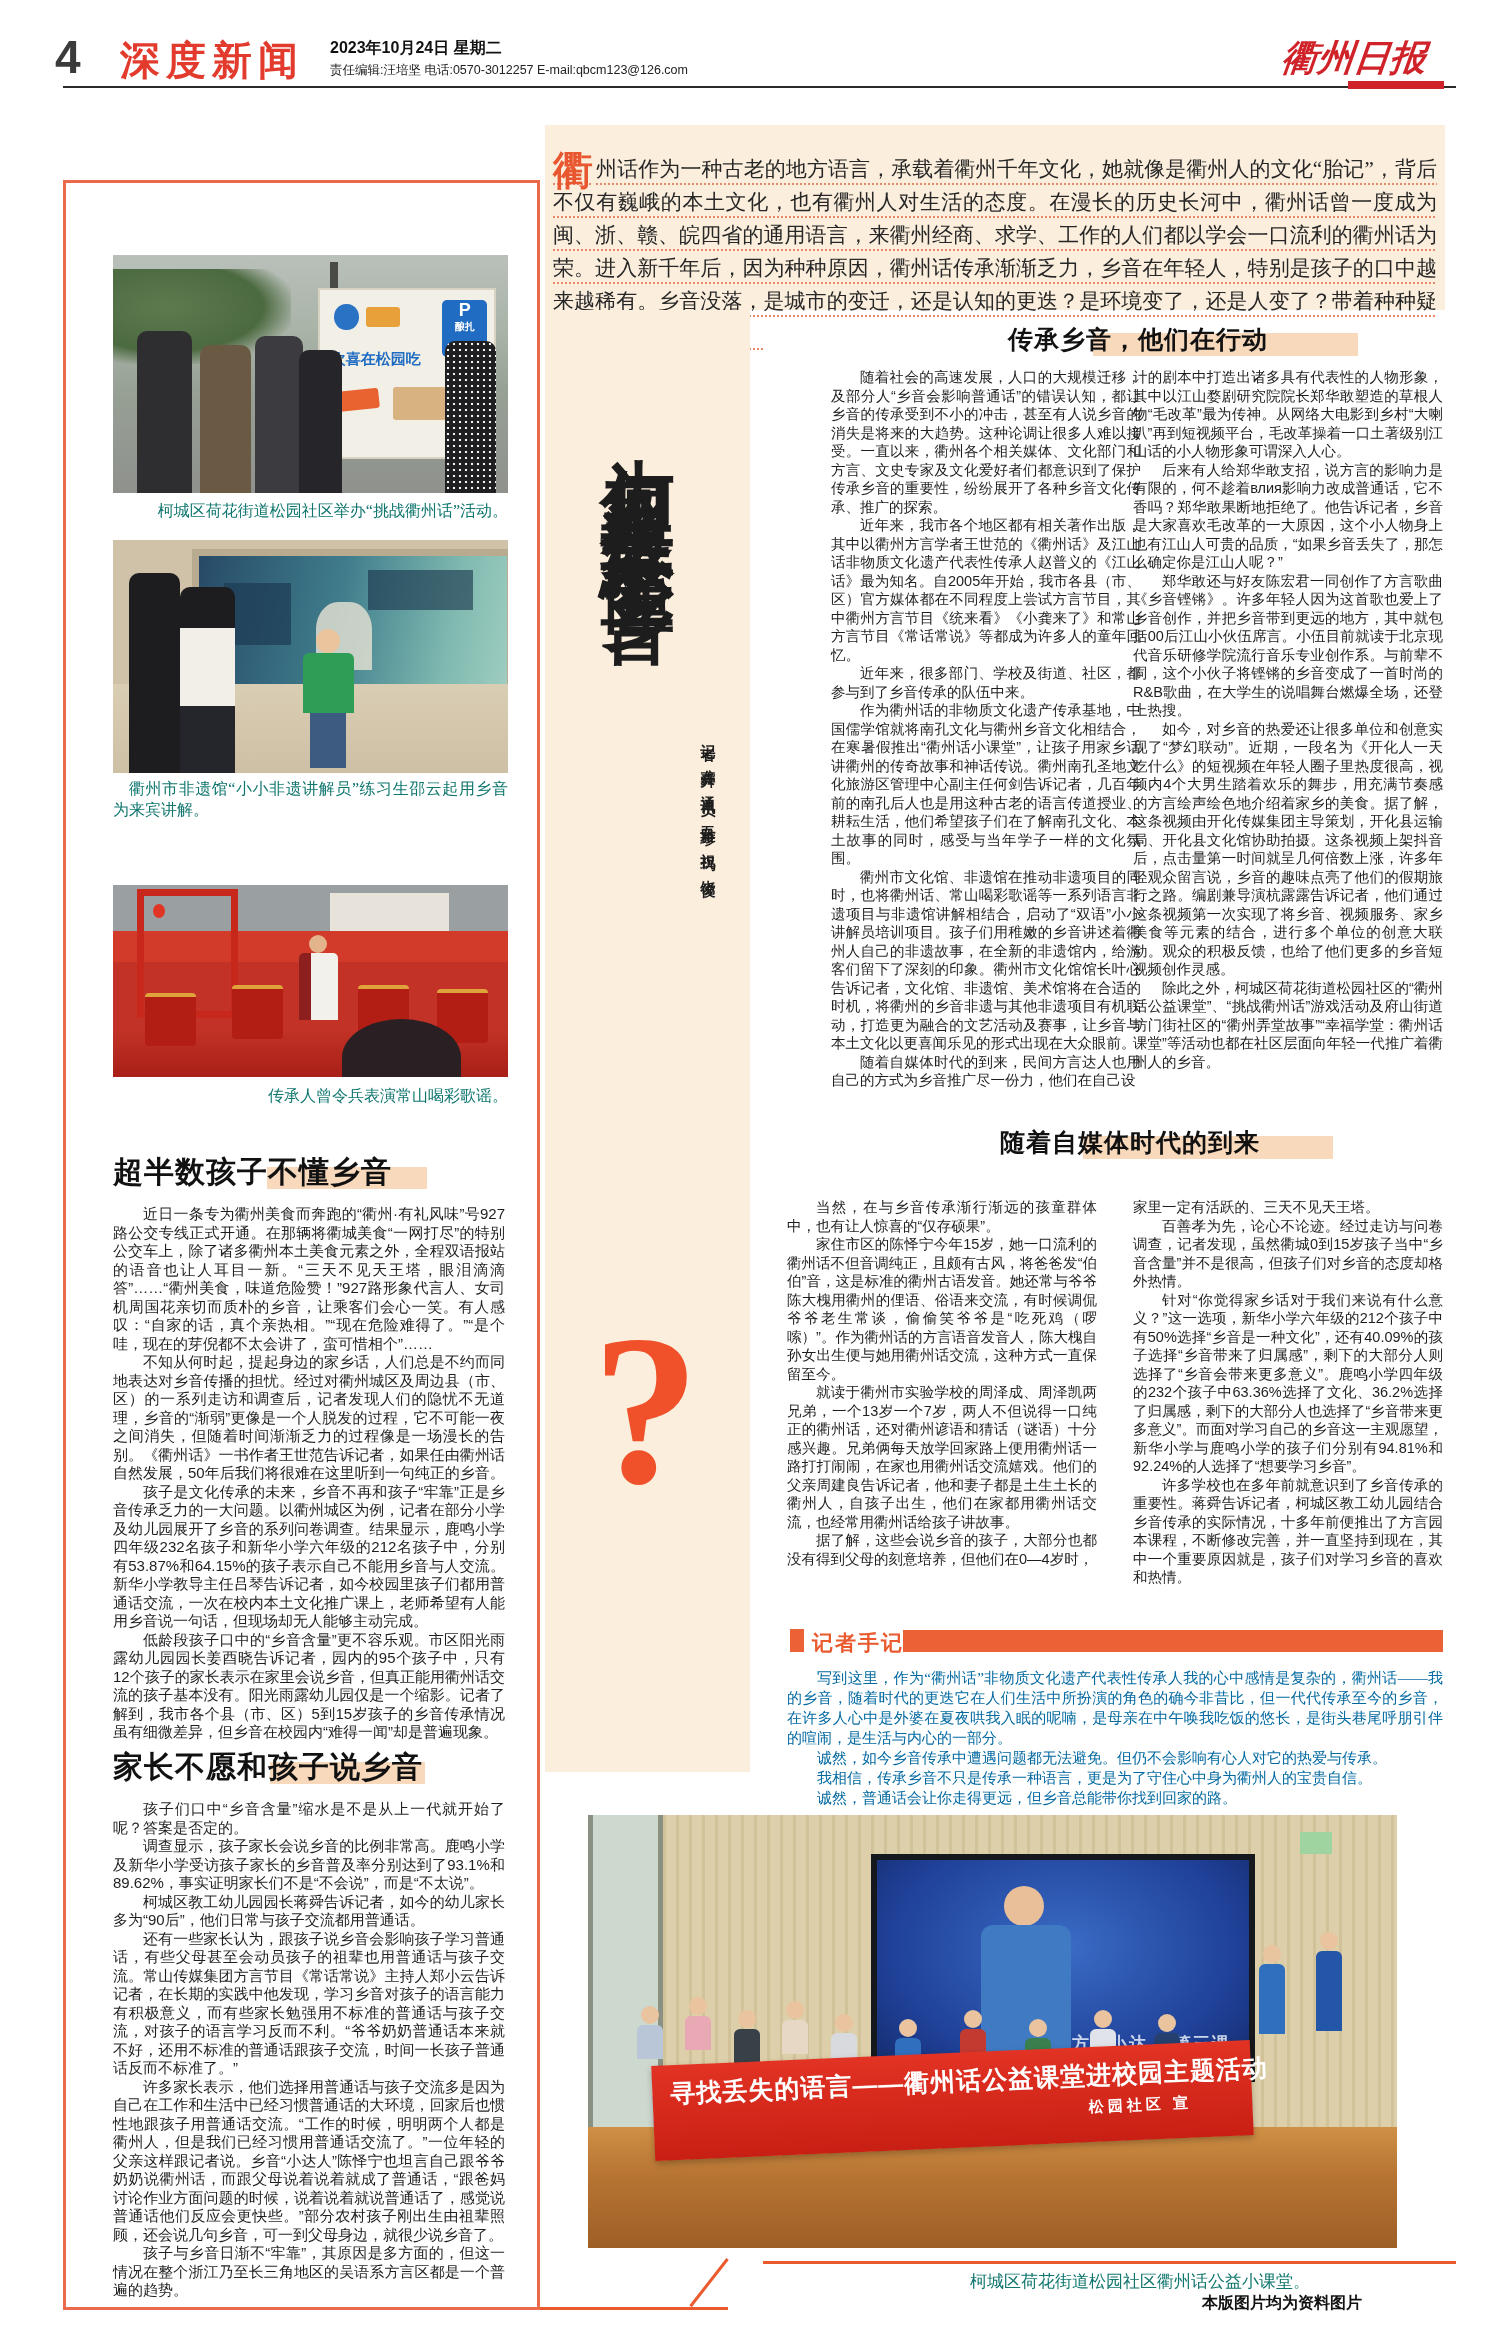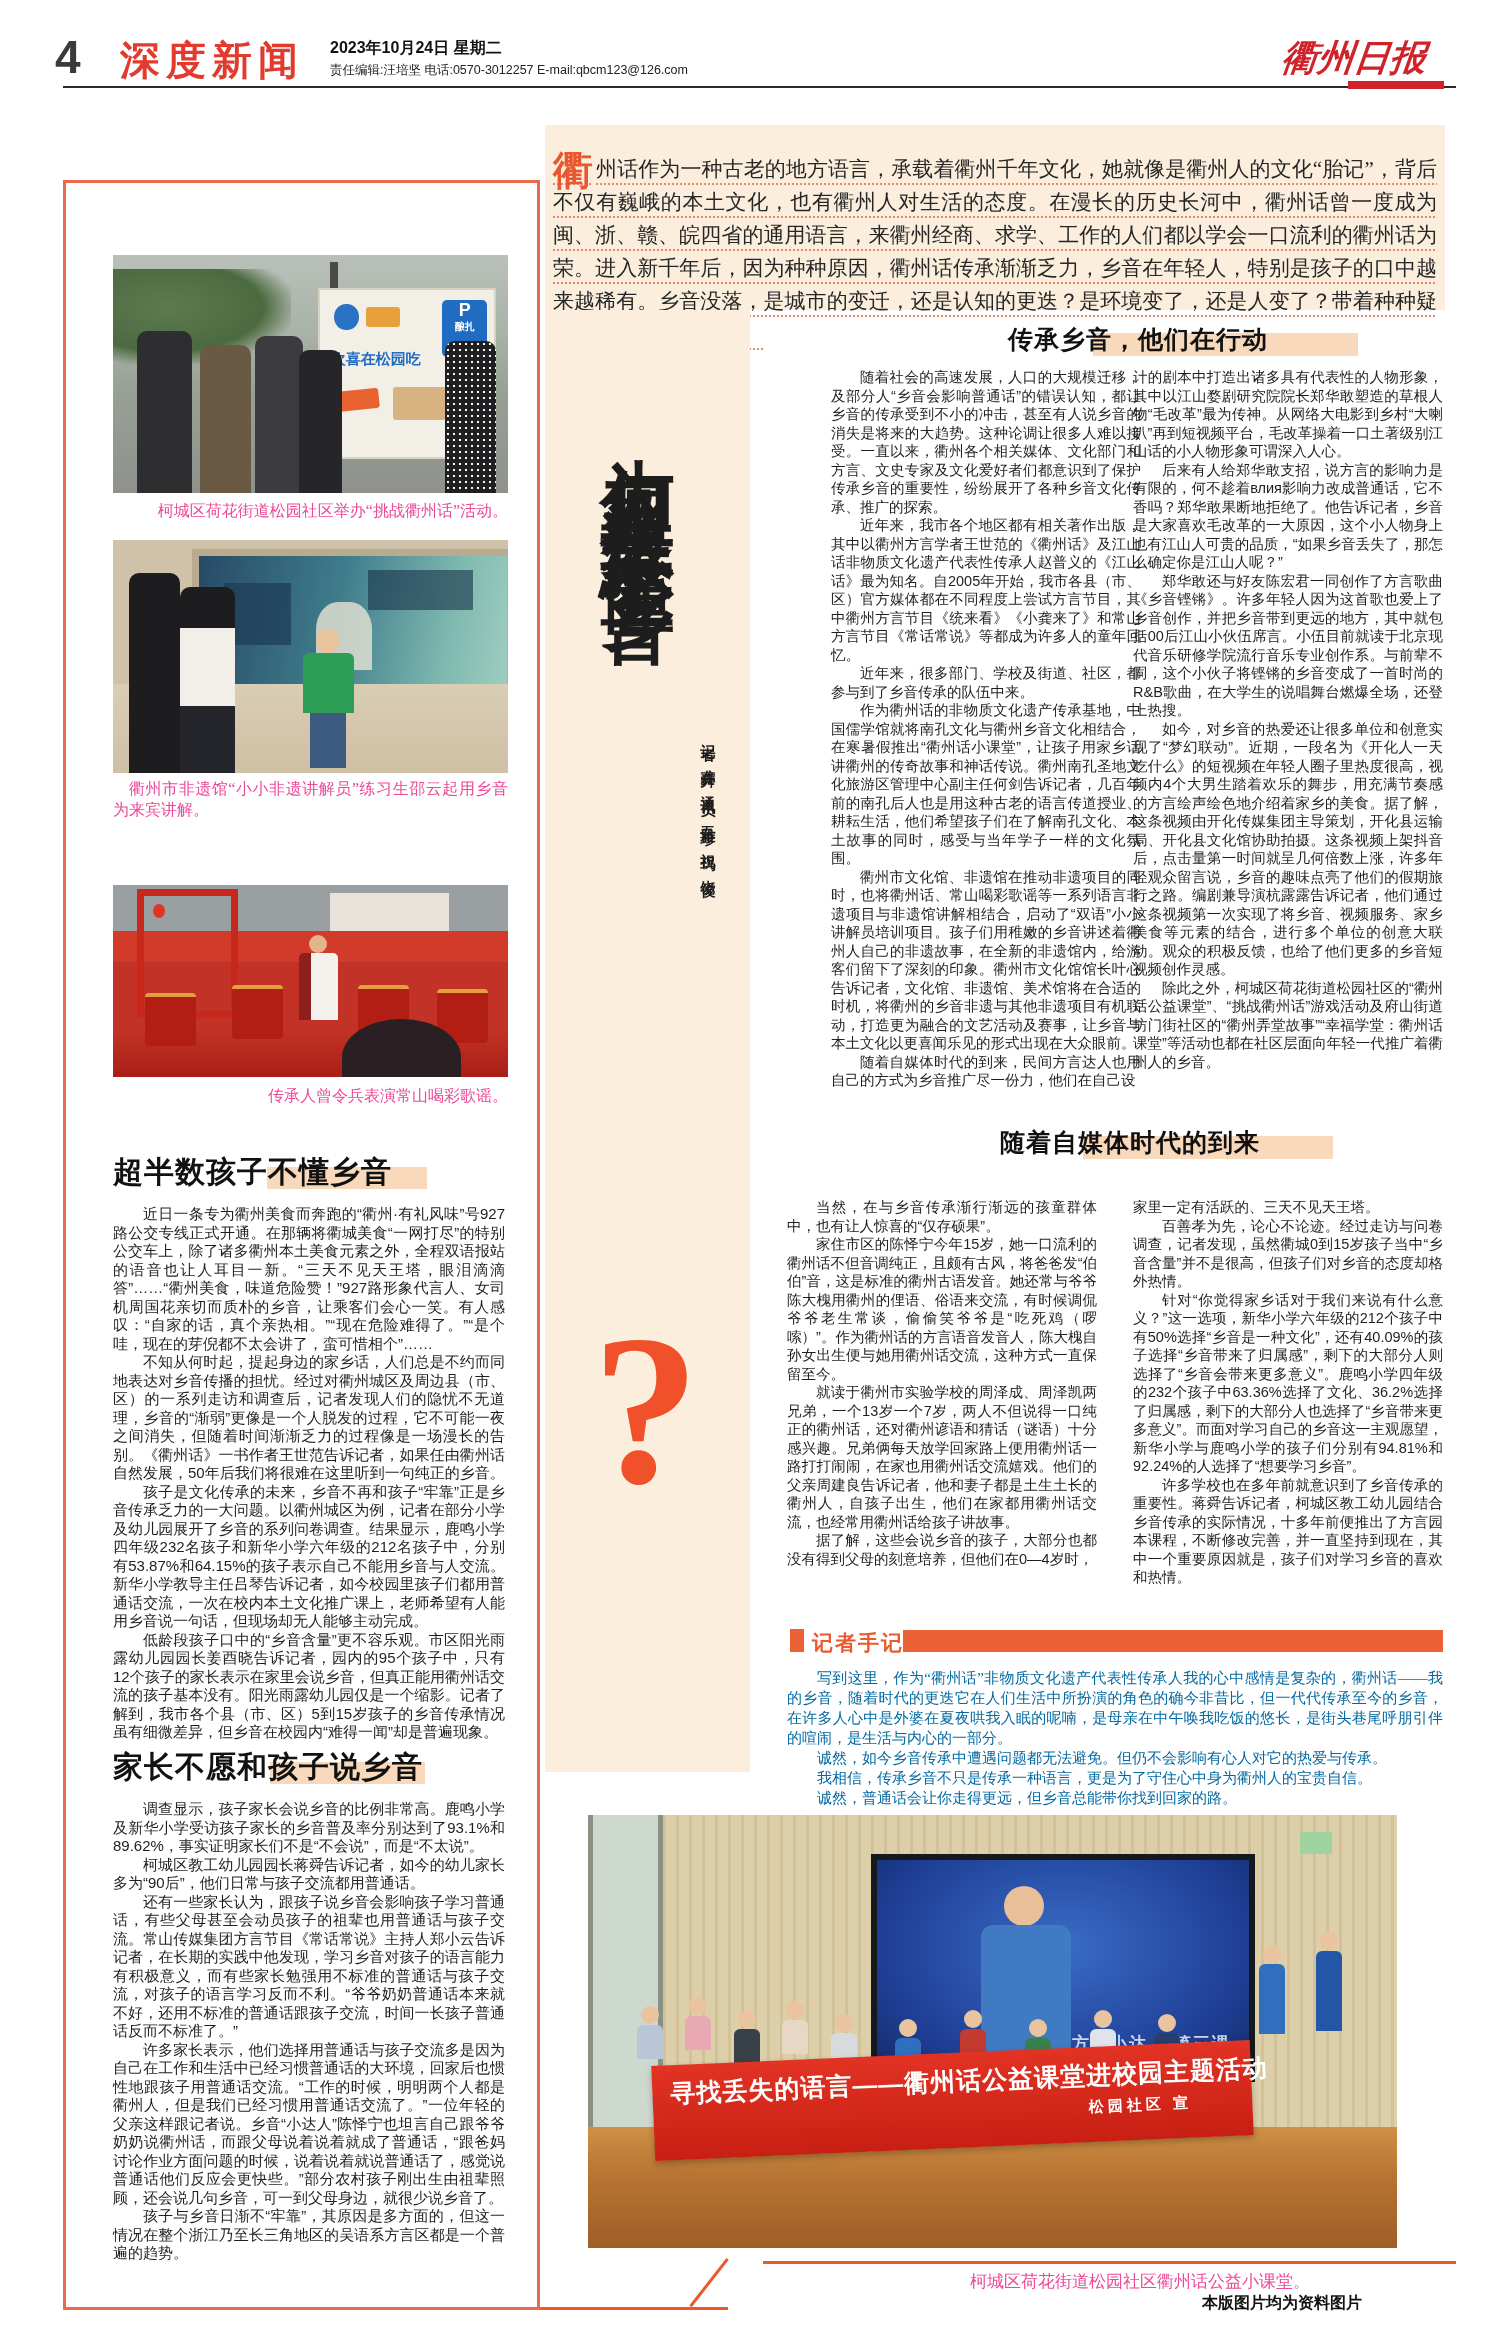--- a/index.html
+++ b/index.html
@@ -24,21 +24,21 @@
      font-family:"Liberation Sans",sans-serif;vertical-align:-8px;margin-right:3px;
      text-decoration:none;}
   
   .vert{writing-mode:vertical-rl;text-orientation:upright;}
   .bigtitle{font-size:74px;font-weight:900;letter-spacing:13px;color:#1d1d1d;line-height:1;}
   .byline{font-size:15px;letter-spacing:3px;color:#1d1d1d;font-weight:bold;}
   .qmark{font-family:"Liberation Serif",serif;font-size:215px;font-weight:900;color:#f0512a;line-height:1;}
   
   .railbox{border:3px solid #ea6a4b;}
   .photo{overflow:hidden;position:absolute;}
-  .caption{font-family:"Liberation Serif",serif;font-size:16px;color:#ec4899;}
+  .caption{font-family:"Liberation Serif",serif;font-size:16px;color:#0f766e;}
   .cap-right{text-align:right;}
   .cap-just{text-align:justify;text-indent:1em;line-height:21px;}
   .h-left{font-size:30px;font-weight:bold;color:#111;letter-spacing:1px;}
   .h-main{font-size:25px;font-weight:bold;color:#111;letter-spacing:1px;}
   .hbar{background:#f8d9bc;}
   .textcol p{margin:0;text-indent:2em;}
   .textcol p.ni{text-indent:0;}
   .leftbody{font-size:15px;line-height:18.5px;text-align:justify;color:#1e1e1e;}
   .colbody{font-size:14.5px;line-height:18.5px;text-align:justify;color:#1e1e1e;}
   
@@ -150,20 +150,21 @@
   <div class="abs textcol leftbody" style="left:113px;top:1205px;width:392px;">
       <p>近日一条专为衢州美食而奔跑的“衢州·有礼风味”号927路公交专线正式开通。在那辆将衢城美食“一网打尽”的特别公交车上，除了诸多衢州本土美食元素之外，全程双语报站的语音也让人耳目一新。“三天不见天王塔，眼泪滴滴答”……“衢州美食，味道危险赞！”927路形象代言人、女司机周国花亲切而质朴的乡音，让乘客们会心一笑。有人感叹：“自家的话，真个亲热相。”“现在危险难得了。”“是个哇，现在的芽倪都不太会讲了，蛮可惜相个”……</p>
       <p>不知从何时起，提起身边的家乡话，人们总是不约而同地表达对乡音传播的担忧。经过对衢州城区及周边县（市、区）的一系列走访和调查后，记者发现人们的隐忧不无道理，乡音的“渐弱”更像是一个人脱发的过程，它不可能一夜之间消失，但随着时间渐渐乏力的过程像是一场漫长的告别。《衢州话》一书作者王世范告诉记者，如果任由衢州话自然发展，50年后我们将很难在这里听到一句纯正的乡音。</p>
       <p>孩子是文化传承的未来，乡音不再和孩子“牢靠”正是乡音传承乏力的一大问题。以衢州城区为例，记者在部分小学及幼儿园展开了乡音的系列问卷调查。结果显示，鹿鸣小学四年级232名孩子和新华小学六年级的212名孩子中，分别有53.87%和64.15%的孩子表示自己不能用乡音与人交流。新华小学教导主任吕琴告诉记者，如今校园里孩子们都用普通话交流，一次在校内本土文化推广课上，老师希望有人能用乡音说一句话，但现场却无人能够主动完成。</p>
       <p>低龄段孩子口中的“乡音含量”更不容乐观。市区阳光雨露幼儿园园长姜酉晓告诉记者，园内的95个孩子中，只有12个孩子的家长表示在家里会说乡音，但真正能用衢州话交流的孩子基本没有。阳光雨露幼儿园仅是一个缩影。记者了解到，我市各个县（市、区）5到15岁孩子的乡音传承情况虽有细微差异，但乡音在校园内“难得一闻”却是普遍现象。</p>
     </div>
 
   <div class="abs hbar" style="left:270px;top:1762px;width:155px;height:22px;"></div>
   <div class="abs h-left" style="left:113px;top:1747px;">家长不愿和孩子说乡音</div>
   <div class="abs textcol leftbody" style="left:113px;top:1800px;width:392px;">
+      <p>孩子们口中“乡音含量”缩水是不是从上一代就开始了呢？答案是否定的。</p>
       <p>调查显示，孩子家长会说乡音的比例非常高。鹿鸣小学及新华小学受访孩子家长的乡音普及率分别达到了93.1%和89.62%，事实证明家长们不是“不会说”，而是“不太说”。</p>
       <p>柯城区教工幼儿园园长蒋舜告诉记者，如今的幼儿家长多为“90后”，他们日常与孩子交流都用普通话。</p>
       <p>还有一些家长认为，跟孩子说乡音会影响孩子学习普通话，有些父母甚至会动员孩子的祖辈也用普通话与孩子交流。常山传媒集团方言节目《常话常说》主持人郑小云告诉记者，在长期的实践中他发现，学习乡音对孩子的语言能力有积极意义，而有些家长勉强用不标准的普通话与孩子交流，对孩子的语言学习反而不利。“爷爷奶奶普通话本来就不好，还用不标准的普通话跟孩子交流，时间一长孩子普通话反而不标准了。”</p>
       <p>许多家长表示，他们选择用普通话与孩子交流多是因为自己在工作和生活中已经习惯普通话的大环境，回家后也惯性地跟孩子用普通话交流。“工作的时候，明明两个人都是衢州人，但是我们已经习惯用普通话交流了。”一位年轻的父亲这样跟记者说。乡音“小达人”陈怿宁也坦言自己跟爷爷奶奶说衢州话，而跟父母说着说着就成了普通话，“跟爸妈讨论作业方面问题的时候，说着说着就说普通话了，感觉说普通话他们反应会更快些。”部分农村孩子刚出生由祖辈照顾，还会说几句乡音，可一到父母身边，就很少说乡音了。</p>
       <p>孩子与乡音日渐不“牢靠”，其原因是多方面的，但这一情况在整个浙江乃至长三角地区的吴语系方言区都是一个普遍的趋势。</p>
     </div>
 
   <div class="abs hbar" style="left:1093px;top:333px;width:265px;height:23px;"></div>
   <div class="abs h-main" style="left:1008px;top:323px;">传承乡音，他们在行动</div>
   <div class="abs textcol colbody" style="left:787px;top:368px;width:310px;margin-left:44px;">

